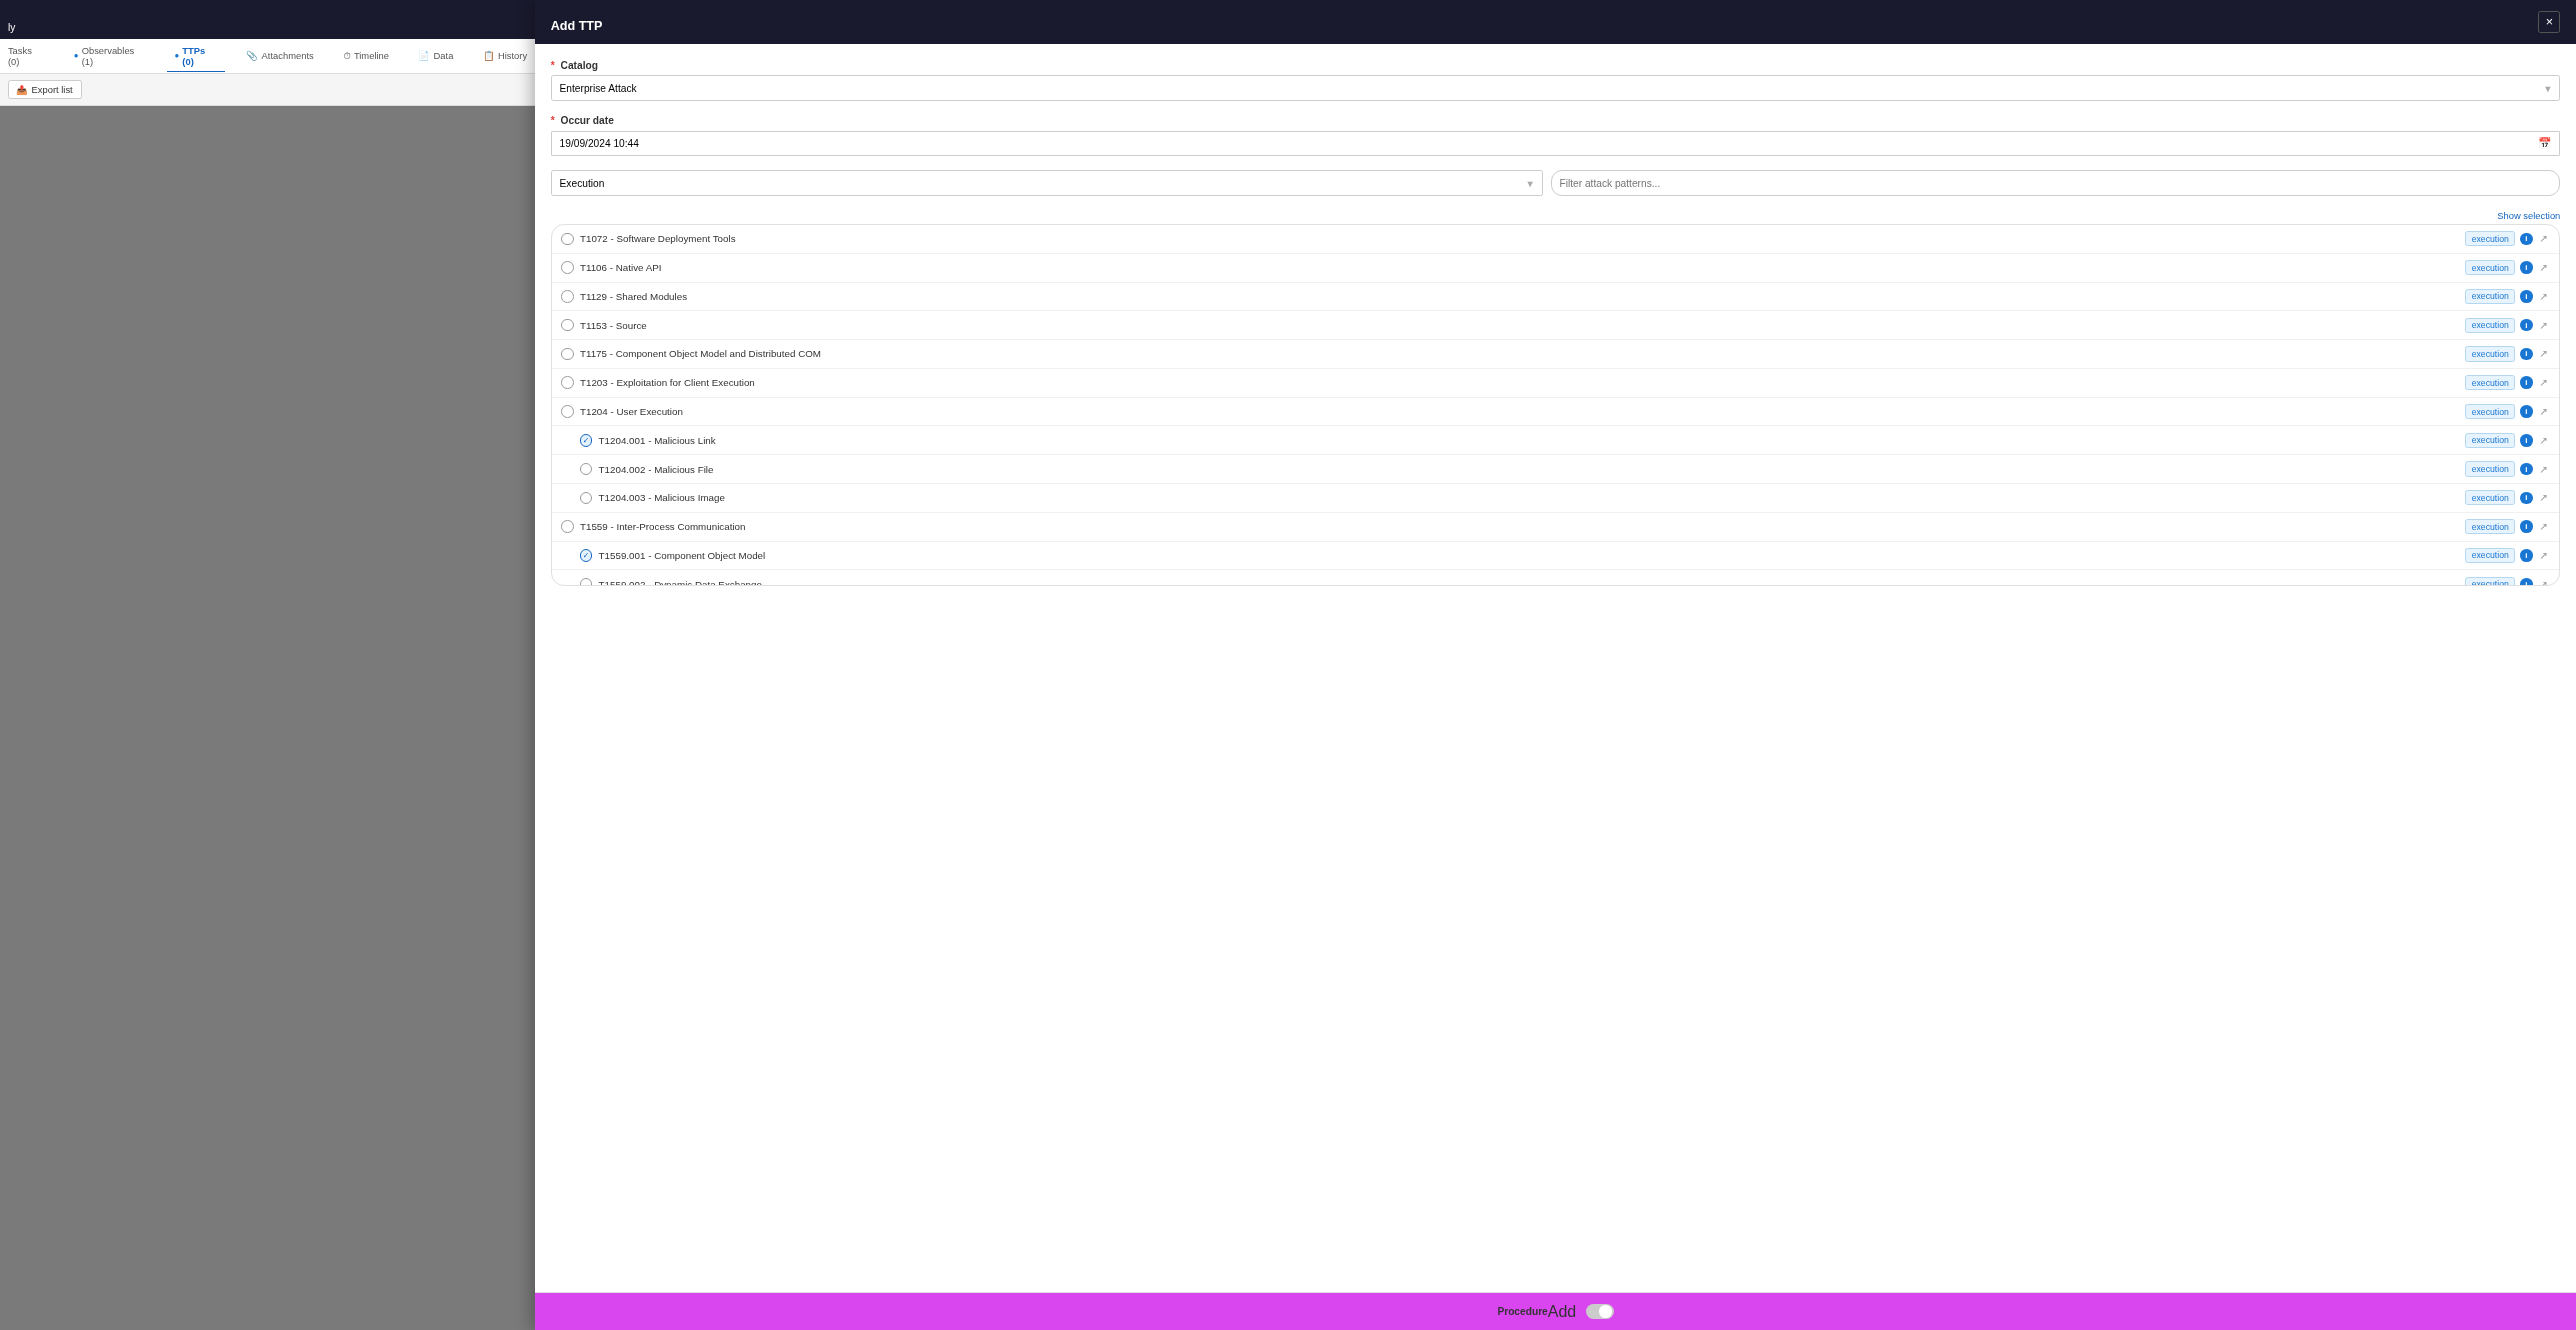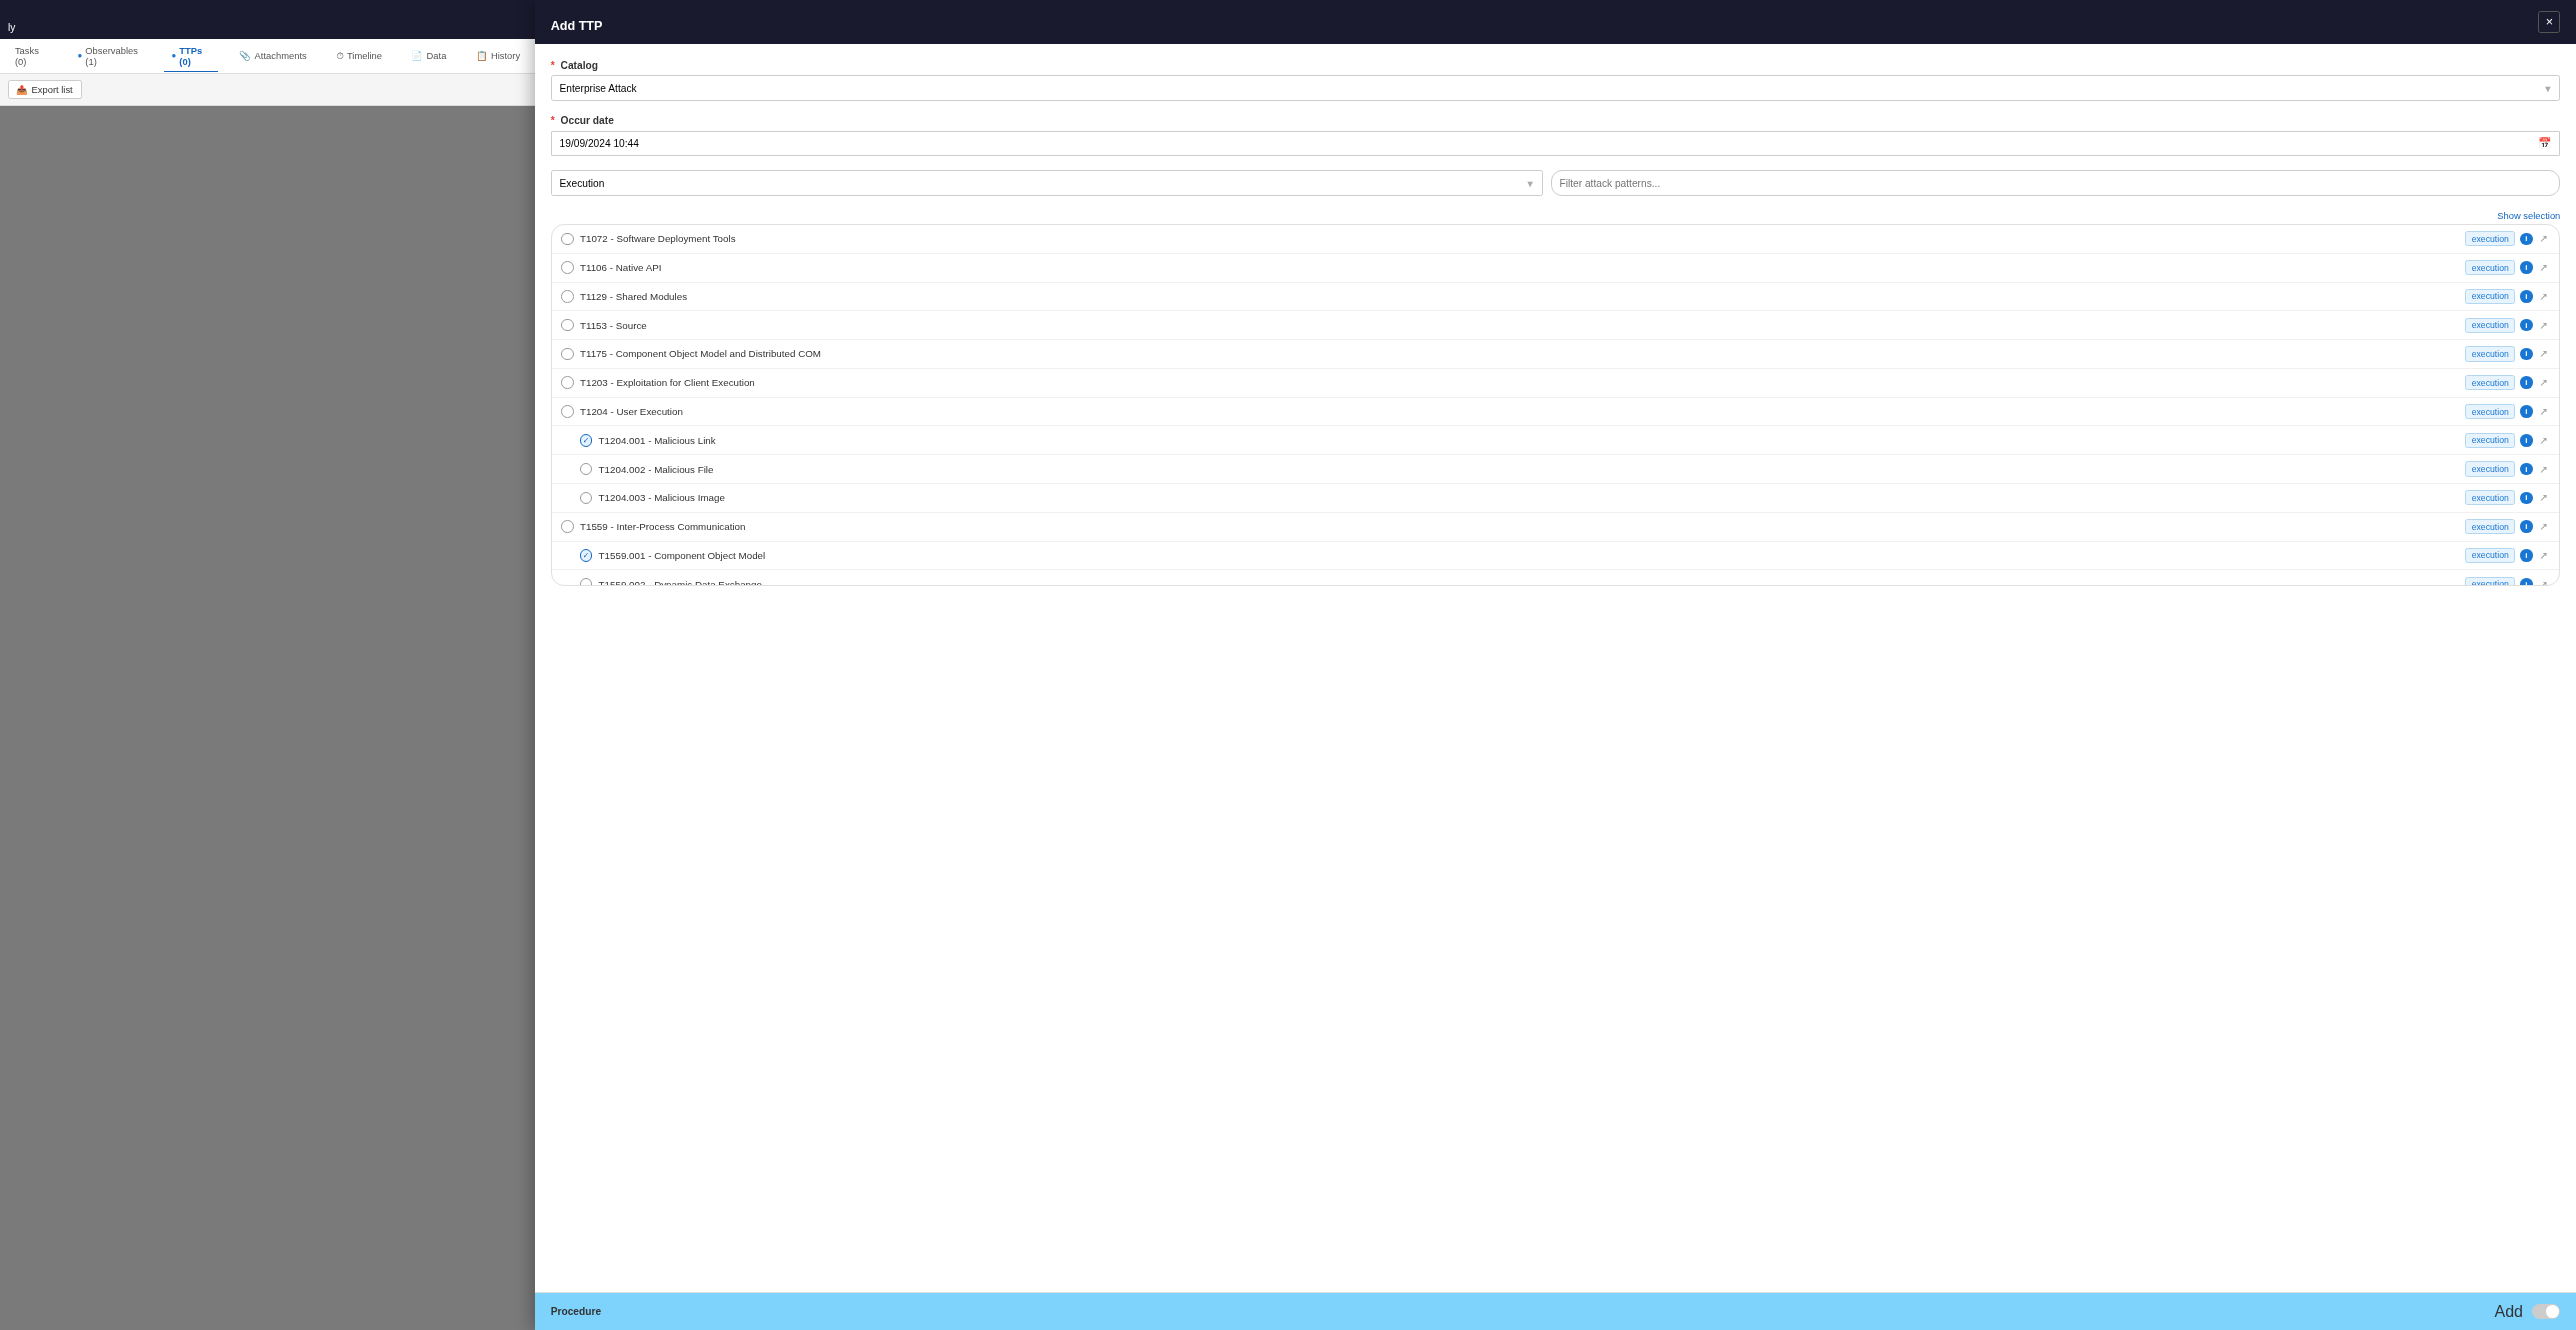--- a/index.html
+++ b/index.html
@@ -12,21 +12,21 @@
     }
 
     
     .bg-nav {
       position: fixed; top: 0; left: 0; width: 535px; height: 54px;
       background: #1a1a2e; display: flex; align-items: center; padding: 0 7.9px;
     }
 
     .bg-tabs {
       position: fixed; top: 39px; left: 0; width: 535px; height: 35px;
-      background: #fff; display: flex; align-items: center; padding: 0 7px; gap: 14px;
+      background: #fff; display: flex; align-items: center; padding: 0 0; gap: 14px;
       border-bottom: 0.8px solid #ddd;
     }
 
     .bg-tab {
       display: flex; align-items: center; gap: 3.1px;
       padding: 4.7px 7.9px; font-size: 9.4px; color: #555; cursor: pointer;
       border-bottom: 1.6px solid transparent;
     }
     .bg-tab.active {
       color: #1565c0; border-bottom: 1.6px solid #1565c0; font-weight: bold;
@@ -184,22 +184,22 @@
 
     .icon-external {
       width: 12.6px; height: 12.6px;
       color: #999; cursor: pointer; font-size: 10.2px;
       display: flex; align-items: center; justify-content: center;
     }
 
     .modal-footer {
       padding: 9.4px 15.7px;
       border-top: 0.8px solid #e0e0e0;
-      display: flex; align-items: center; justify-content: space-between;
-      background: #7dd3fc; flex-shrink: 0;
+      display: flex; align-items: center; justify-content: center;
+      background: #d946ef; flex-shrink: 0;
     }
 
     .procedure-label {
       font-size: 10.2px; font-weight: bold; color: #333;
     }
 
     .footer-right {
       display: flex; align-items: center; gap: 9.4px;
     }
 

